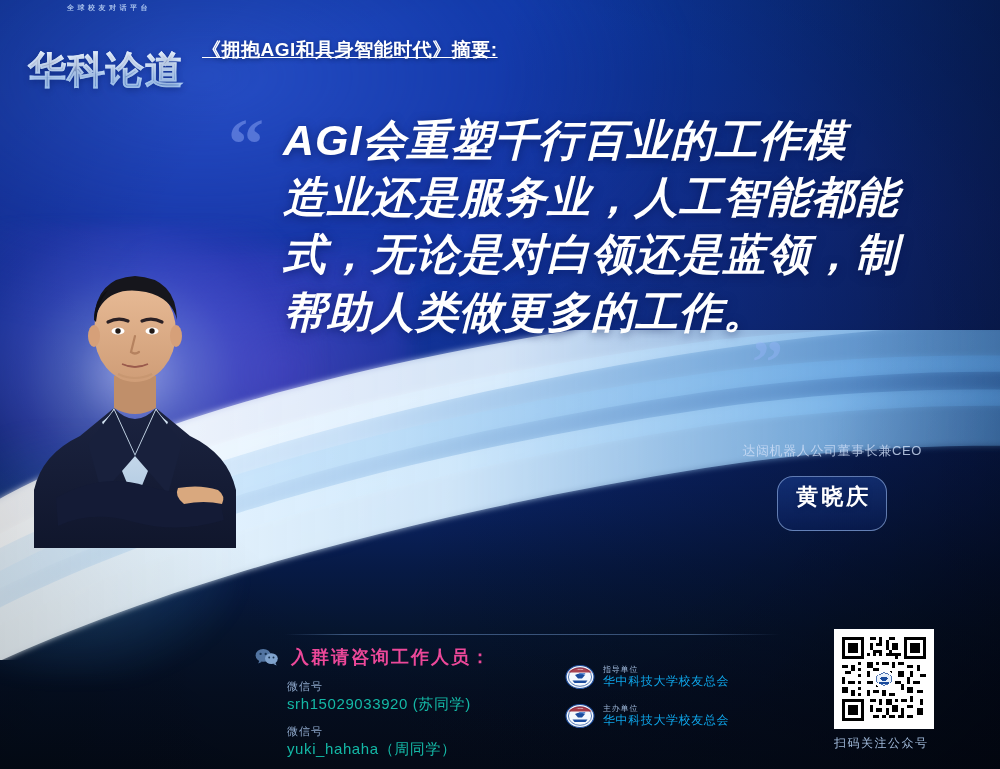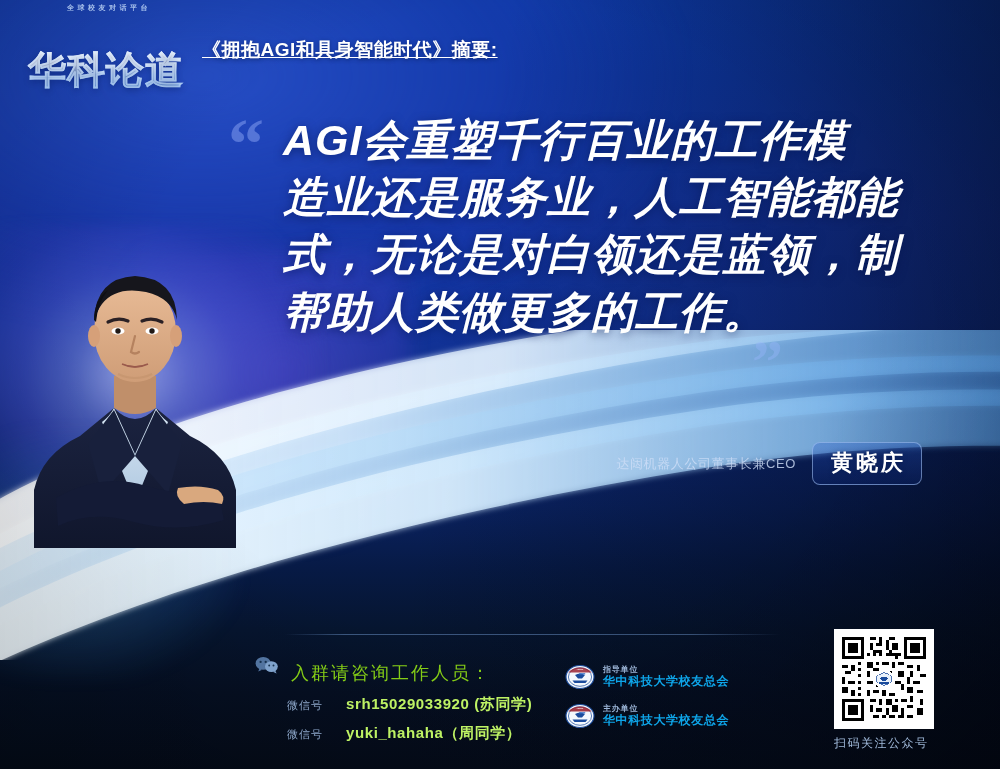--- a/index.html
+++ b/index.html
@@ -139,35 +139,35 @@
     font-size:62px; line-height:1;
     font-family:"Liberation Serif","DejaVu Serif",serif;
     font-weight:700;
     color:rgba(150,180,250,0.42);
     user-select:none;
   }
 
   
   .attrib {
     position:absolute; right:78px; top:442px;
-    display:flex; align-items:center; gap:16px;
+    display:flex; align-items:center; gap:16px;flex-direction:column;
   }
   .attrib-role {
     font-size:13px;
     color:rgba(208,222,248,0.80);
     letter-spacing:.6px;
     white-space:nowrap;
   }
   .attrib-name {
     font-size:22px; font-weight:700;
     color:#ffffff;
     letter-spacing:3px;
-    padding:5px 15px 6px 18px;
+    padding:5px 15px 18px 18px;
     border:1px solid rgba(170,200,250,0.55);
-    border-radius:8px;
+    border-radius:16px;
     background:linear-gradient(180deg, rgba(40,90,200,0.32), rgba(18,50,150,0.22));
     white-space:nowrap;
     text-shadow:0 1px 4px rgba(0,20,70,.5);
   }
 
   
   .portrait {
     position:absolute; left:28px; top:258px;
     width:215px; height:290px;
   }
@@ -182,33 +182,32 @@
   .footer {
     position:absolute; left:255px; top:645px;
     width:560px;
   }
   .footer-head {
     display:flex; align-items:center; gap:12px;
     margin-bottom:9px;
   }
   .wechat-icon { width:24px; height:18px; display:block; flex:0 0 auto; }
   .footer-title {
-    font-size:18px; font-weight:400;
-    color:#84cc16;
+    font-size:18px; font-weight:700;
+    color:#ec4899;
     letter-spacing:2px;
     white-space:nowrap;
-    margin-top:16px;
-  }
-  .wx-row { display:flex; align-items:baseline; gap:23px; margin:10px 0 0 32px; }
+  }
+  .wx-row { display:flex; align-items:baseline; gap:1px; margin:10px 0 0 32px;flex-direction:column; }
   .wx-label { font-size:11px; color:#8fa9cc; letter-spacing:1px; white-space:nowrap; }
-  .wx-value { font-size:15px; color:#bef264; letter-spacing:.6px; white-space:nowrap;font-weight:bold; }
+  .wx-value { font-size:15px; color:#14b8a6; letter-spacing:.6px; white-space:nowrap; }
 
   
   .orgs { position:absolute; left:565px; top:662px; }
-  .org-row { display:flex; align-items:center; gap:8px; margin-bottom:9px;font-weight:bold; }
+  .org-row { display:flex; align-items:center; gap:8px; margin-bottom:9px; }
   .org-seal { width:30px; height:30px; flex:0 0 auto; display:block; }
   .org-text { display:flex; flex-direction:column; line-height:1.15; }
   .org-kind { font-size:8px; color:#9db6d8; letter-spacing:.8px; margin-bottom:1px; white-space:nowrap; }
   .org-name { font-size:12px; color:#0ea5e9; letter-spacing:.6px; white-space:nowrap; }
 
   
   .qr-block {
     position:absolute; left:834px; top:629px;
     width:106px; text-align:left;
   }

